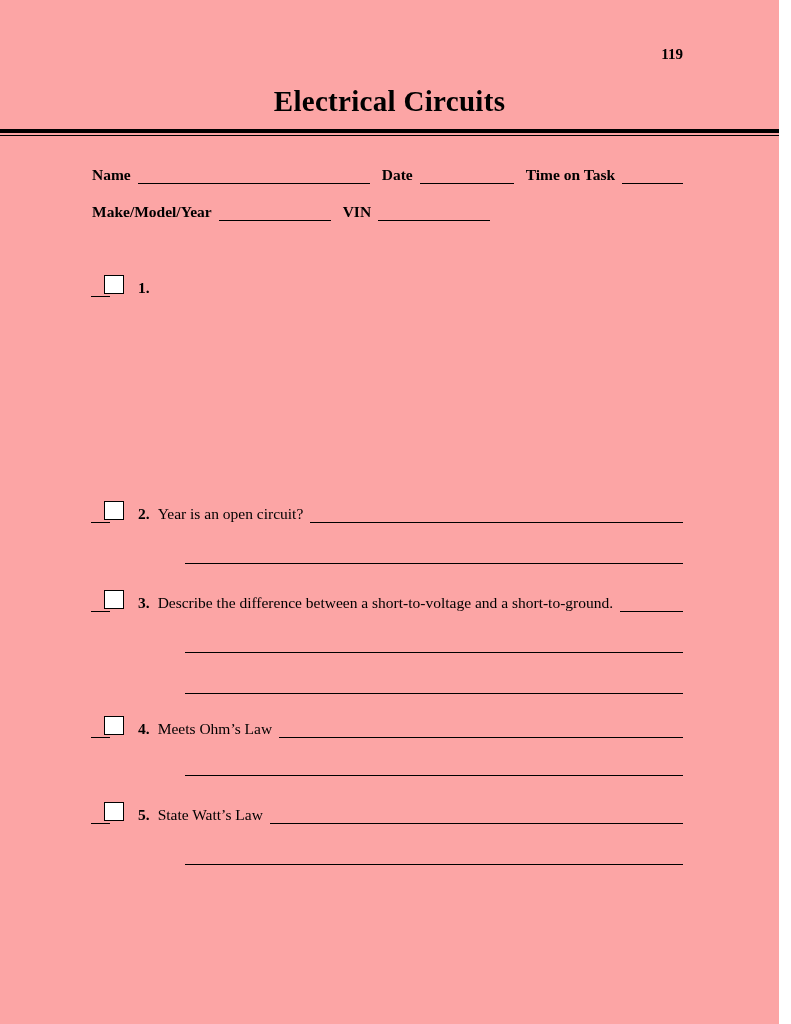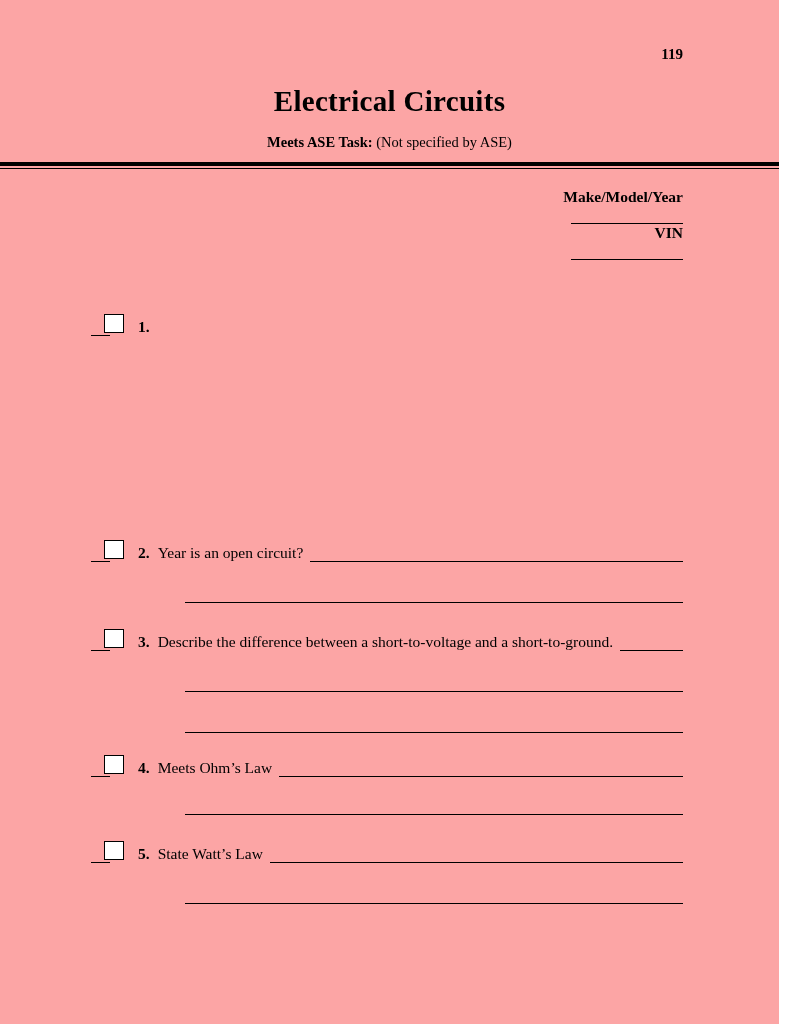--- a/index.html
+++ b/index.html
@@ -39,21 +39,21 @@
   .content { padding: 0 96px 0 92px; }
 
   .form-row {
     display: flex;
     align-items: flex-end;
     font-size: 15.5px;
     font-weight: bold;
     white-space: nowrap;
   }
   .row-1 { margin-top: 30px; }
-  .row-2 { margin-top: 19px; flex-direction: column; }
+  .row-2 { margin-top: 19px; }
   .blank {
     border-bottom: 1.3px solid #000;
     height: 17px;
     display: inline-block;
     margin-left: 7px;
   }
   .blank-name { width: 232px; }
   .blank-date { width: 94px; }
   .blank-time { flex: 1; }
   .blank-mmy { width: 112px; }
@@ -119,32 +119,36 @@
 </style>
 </head>
 <body>
 
 <div class="page">
 
   <div class="page-number">119</div>
 
   <div class="title">Electrical Circuits</div>
 
-  <div class="subtitle">
-    <span class="bold">Meets ASE Task:</span>
-    <span>(Not specified by ASE)</span>
-  </div>
 
   <div class="rule">
     <div class="thick"></div>
     <div class="thin"></div>
   </div>
 
   <div class="content">
 
+    <div class="form-row row-1">
+      <span>Name</span>
+      <span class="blank blank-name"></span>
+      <span class="gap-md">Date</span>
+      <span class="blank blank-date"></span>
+      <span class="gap-md">Time on Task</span>
+      <span class="blank blank-time"></span>
+    </div>
 
     <div class="form-row row-2">
       <span>Make/Model/Year</span>
       <span class="blank blank-mmy"></span>
       <span class="gap-md">VIN</span>
       <span class="blank blank-vin"></span>
     </div>
 
     <div class="question q1">
       <span class="cbx-wrap">

